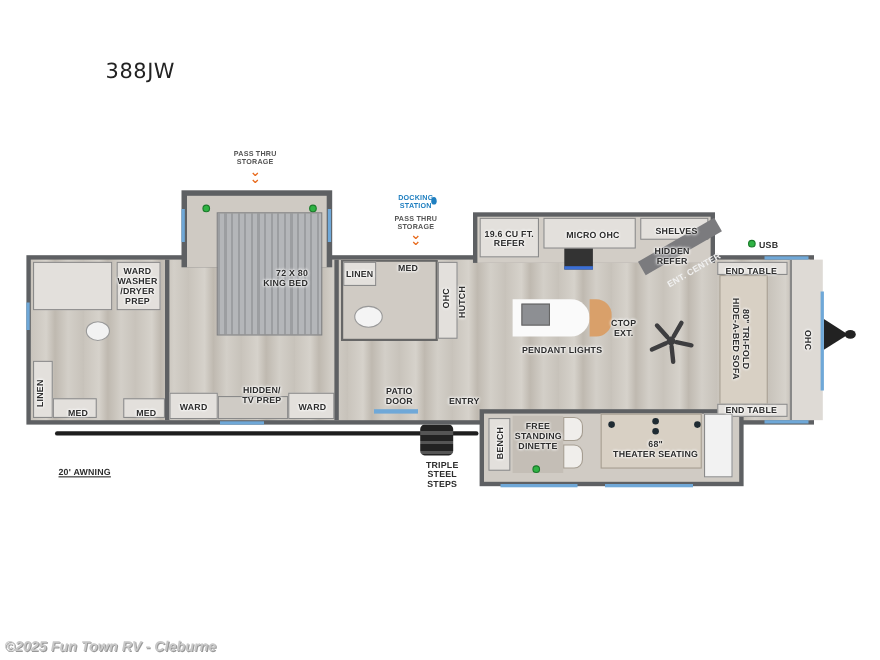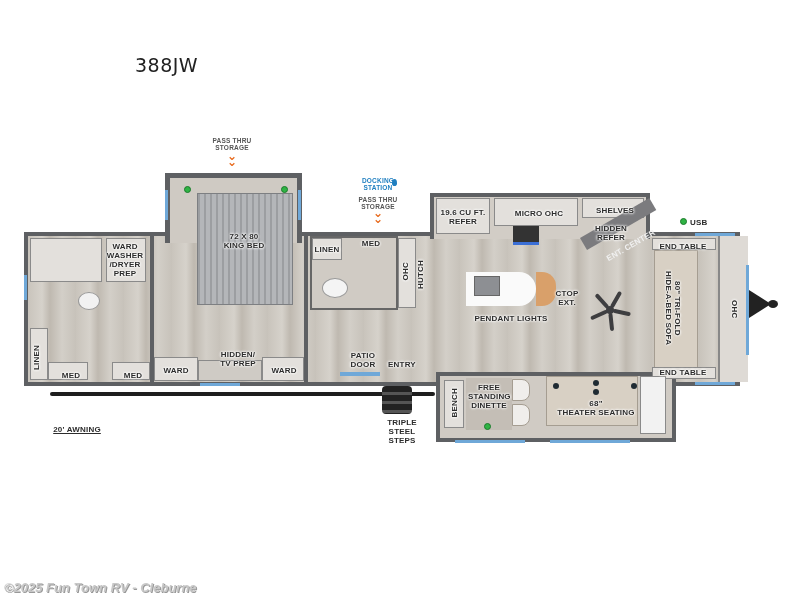--- a/index.html
+++ b/index.html
@@ -1,18 +1,18 @@
 <!DOCTYPE html>
 <html><head>
 <meta charset="utf-8">
 <style>
   html,body{margin:0;padding:0;}
   body{width:800px;height:600px;background:#ffffff;position:relative;overflow:hidden;font-family:"DejaVu Sans",sans-serif;}
   .abs{position:absolute;}
-  .title{left:96px;top:54px;font-size:19px;color:#222;letter-spacing:0.5px;font-family:"DejaVu Sans",sans-serif;margin-left:39px;}
+  .title{left:96px;top:54px;font-size:19px;color:#222;letter-spacing:0.5px;font-family:"DejaVu Sans",sans-serif;}
   .wall{background:#5e6063;}
   .floor{background:repeating-linear-gradient(90deg,#c9c4bc 0px,#d6d2cb 14px,#bfb9b0 22px,#d3cfc8 34px,#c7c2ba 48px);}
   .cab{background:#e3e0dc;border:1px solid #8a8a8a;box-sizing:border-box;}
   .lbl{position:absolute;font-family:"Liberation Sans",sans-serif;font-weight:bold;font-size:8px;line-height:9px;color:#2c2c2c;text-align:center;text-shadow:0 0 3px #fff,0 0 3px #fff,0 0 2px #fff;white-space:pre-line;letter-spacing:0.2px;}
   .lbl.vert{writing-mode:vertical-rl;}
   .lbl.vertup{writing-mode:vertical-rl;transform:rotate(180deg);}
   .small{font-size:6.5px;line-height:7px;color:#555;text-shadow:none;}
   .blue{color:#1f7fc0;}
   .win{background:#6fa8d8;}
   .dot{width:7px;height:7px;border-radius:50%;background:#2fb344;border:1px solid #1a7a2a;box-sizing:border-box;}
@@ -132,35 +132,35 @@
 
   <div class="lbl" style="left:104px;top:242px;width:42px;">WARD
 WASHER
 /DRYER
 PREP</div>
   <div class="lbl vertup" style="left:32px;top:345px;">LINEN</div>
   <div class="lbl" style="left:56px;top:371px;width:30px;">MED</div>
   <div class="lbl" style="left:118px;top:371px;width:30px;">MED</div>
   <div class="lbl" style="left:46px;top:425px;width:62px;text-decoration:underline;">20' AWNING</div>
 
-  <div class="lbl" style="left:208px;top:232px;width:72px;">72 X 80
+  <div class="lbl" style="left:208px;top:244px;width:72px;text-align:right;">72 X 80
 KING BED</div>
   <div class="lbl" style="left:156px;top:366px;width:40px;">WARD</div>
   <div class="lbl" style="left:210px;top:350px;width:56px;">HIDDEN/
 TV PREP</div>
   <div class="lbl" style="left:264px;top:366px;width:40px;">WARD</div>
 
   <div class="lbl" style="left:312px;top:245px;width:30px;">LINEN</div>
   <div class="lbl" style="left:356px;top:239px;width:30px;">MED</div>
   <div class="lbl vertup" style="left:401px;top:262px;">OHC</div>
   <div class="lbl vertup" style="left:416px;top:260px;">HUTCH</div>
 
   <div class="lbl" style="left:346px;top:351px;width:34px;">PATIO
 DOOR</div>
-  <div class="lbl" style="left:384px;top:360px;width:36px;">ENTRY</div>
+  <div class="lbl" style="left:404px;top:360px;width:36px;">ENTRY</div>
   <div class="lbl" style="left:382px;top:418px;width:40px;">TRIPLE
 STEEL
 STEPS</div>
 
   <div class="lbl" style="left:436px;top:208px;width:54px;">19.6 CU FT.
 REFER</div>
   <div class="lbl" style="left:504px;top:209px;width:70px;">MICRO  OHC</div>
   <div class="lbl" style="left:588px;top:206px;width:54px;">SHELVES</div>
   <div class="lbl" style="left:588px;top:224px;width:46px;">HIDDEN
 REFER</div>

